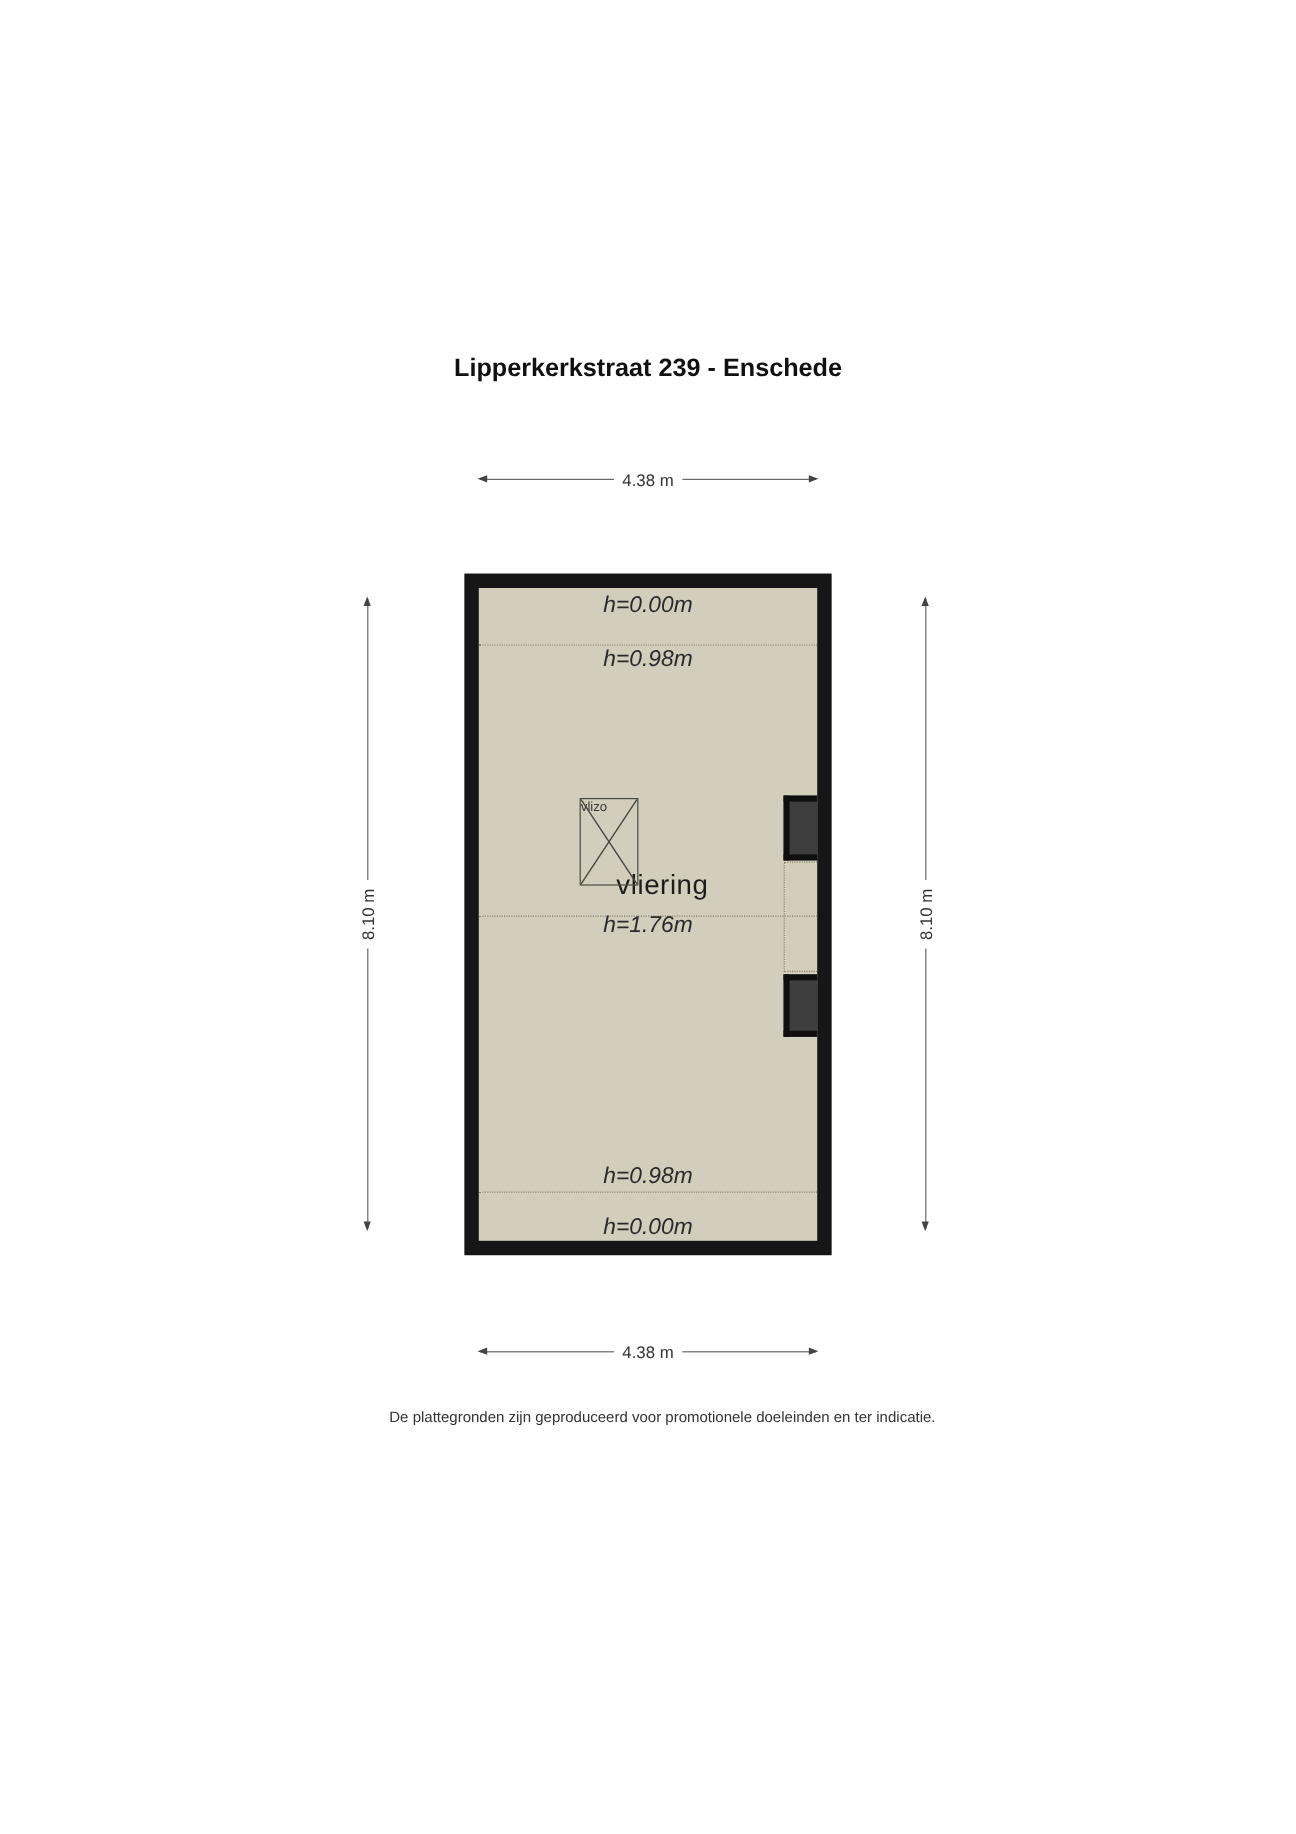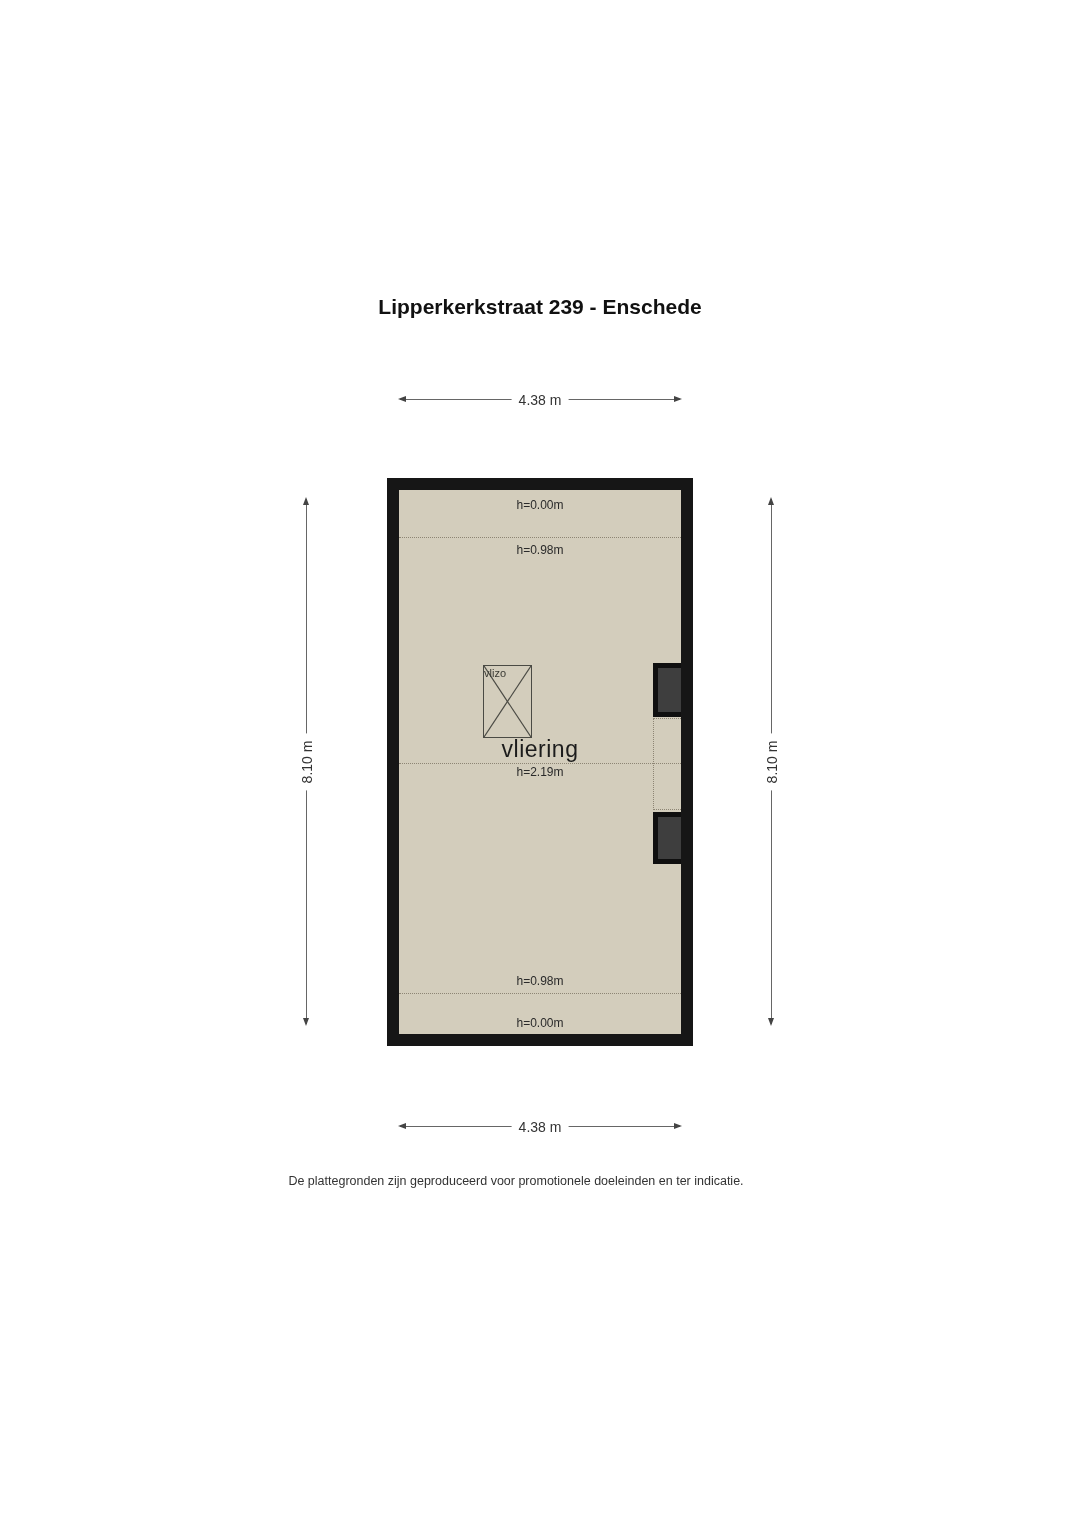--- a/index.html
+++ b/index.html
@@ -34,21 +34,21 @@
   
   #floorplan{
     position:absolute;left:387px;top:478px;
     width:282px;height:544px;
     border:12px solid #161616;
     background:#d3cdbc;
   }
   .dotline{position:absolute;left:0;right:0;height:0;border-top:1px dotted #8d8574;}
   .h-label{
     position:absolute;left:0;width:100%;text-align:center;
-    font-size:12px;line-height:16px;color:#2a2a2a;
+    font-size:19px;line-height:16px;color:#2a2a2a;font-style:italic;
   }
   .room-label{
     position:absolute;left:0;width:100%;text-align:center;
     font-size:23px;line-height:26px;color:#1c1c1c;letter-spacing:0.5px;
   }
   
   #vlizo-box{
     position:absolute;left:84px;top:175px;width:49px;height:73px;
     border:1.5px solid #4a4a44;box-sizing:border-box;
   }
@@ -65,21 +65,21 @@
   #duct-top{top:173px;height:54px;}
   #duct-bottom{top:322px;height:52px;}
   
   #dashed-opening{
     position:absolute;right:0;left:254px;top:228px;height:92px;box-sizing:border-box;
     border-left:1px dotted #8d8574;
     border-top:1px dotted #8d8574;
     border-bottom:1px dotted #8d8574;
   }
   
-  .footer-block{position:absolute;left:0;top:1173px;width:1032px;text-align:center;}
+  .footer-block{position:absolute;left:0;top:1173px;width:1032px;text-align:center;padding-left:36px;}
   .footer-line{font-size:12.5px;line-height:16px;color:#333;}
 </style>
 </head>
 <body>
 
 <div id="page">
 
   <div class="title-block">
     <div class="title-line">Lipperkerkstraat 239 - Enschede</div>
   </div>
@@ -116,22 +116,22 @@
 
     <div class="dotline" style="top:47px;"></div>
     <div class="dotline" style="top:273px;"></div>
     <div class="dotline" style="top:503px;"></div>
 
     <div class="h-label" style="top:7px;">h=0.00m</div>
     <div class="h-label" style="top:52px;">h=0.98m</div>
     <div class="h-label" style="top:483px;">h=0.98m</div>
     <div class="h-label" style="top:525px;">h=0.00m</div>
 
-    <div class="room-label" style="top:246px;">vliering</div>
-    <div class="h-label" style="top:274px;">h=2.19m</div>
+    <div class="room-label" style="top:234px;padding-left:12px;">vliering</div>
+    <div class="h-label" style="top:274px;">h=1.76m</div>
 
     <div id="vlizo-box">
       <svg viewBox="0 0 46 70" preserveAspectRatio="none">
         <line x1="0" y1="0" x2="46" y2="70" stroke="#4a4a44" stroke-width="1.2"></line>
         <line x1="46" y1="0" x2="0" y2="70" stroke="#4a4a44" stroke-width="1.2"></line>
       </svg>
       <div class="vlizo-text">vlizo</div>
     </div>
 
     <div class="duct" id="duct-top"></div>

